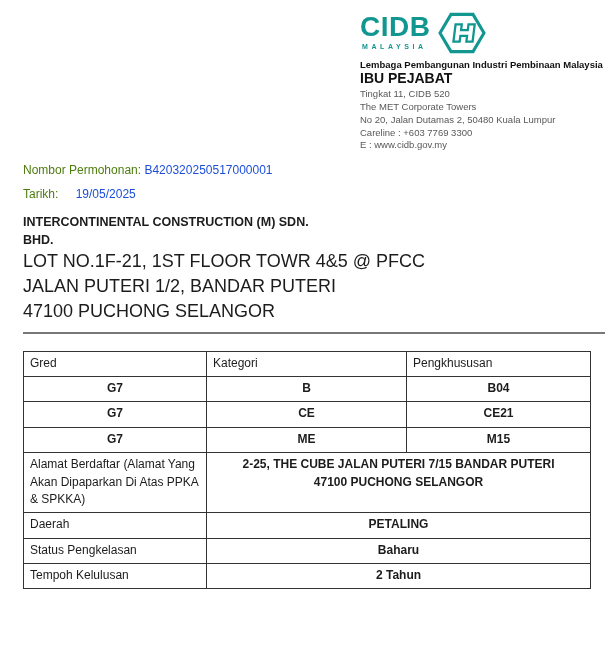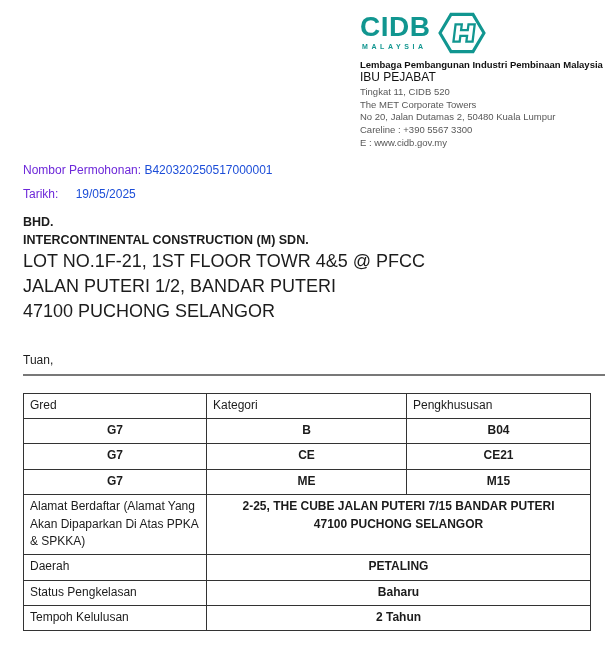--- a/index.html
+++ b/index.html
@@ -21,28 +21,28 @@
   .brand-name {
     font-size:28px; font-weight:bold; letter-spacing:0.5px;
     color:#119690; line-height:1;
   }
   .brand-country {
     font-size:7px; font-weight:bold; letter-spacing:3.6px;
     color:#119690; margin-top:2px; margin-left:2px;
   }
   .hex-icon { margin-top:-2px; }
   .org-name { font-size:9.5px; font-weight:bold; color:#111; margin-top:4px; white-space:nowrap; line-height:1.2; }
-  .office   { font-size:12px; font-weight:normal; color:#111; line-height:1.2; }
+  .office   { font-size:14px; font-weight:bold; color:#111; line-height:1.2; }
   .lh-address { margin-top:1px; }
   .lh-address div { font-size:9.5px; color:#585858; line-height:1.35; white-space:nowrap; }
 
   
   .content { position:absolute; left:23px; top:163px; width:572px; font-size:12px; }
   .meta-line { margin-bottom:10px; }
-  .meta-line .lbl { color:#6d28d9; }
+  .meta-line .lbl { color:#4d7c0f; }
   .meta-line .val { color:#1d4ed8; }
   .date-line .val { margin-left:14px; }
   .recipient { margin-top:13px; line-height:1.4; }
   .recipient-name { font-weight:bold; font-size:12.5px; }
   .recipient-address { font-size:18px; }
   .salutation { margin-top:28px; }
   .subject { margin-top:9px; font-weight:bold; font-size:12px; letter-spacing:0.1px; }
   .divider { margin-top:7px; width:582px; border-top:2px solid #787878; }
   .paragraph { margin-top:22px; line-height:1.62; width:574px; }
 
@@ -77,46 +77,45 @@
           <path d="M16 14 L22.5 14 L22.5 20 L29.5 20 L29.5 14 L36 14 L36 32 L29.5 32 L29.5 26 L22.5 26 L22.5 32 L16 32 Z" stroke="#119690" stroke-width="2.4" stroke-linejoin="miter"></path>
         </g>
       </svg>
     </div>
     <div class="org-name">Lembaga Pembangunan Industri Pembinaan Malaysia</div>
     <div class="office">IBU PEJABAT</div>
     <div class="lh-address">
       <div>Tingkat 11, CIDB 520</div>
       <div>The MET Corporate Towers</div>
       <div>No 20, Jalan Dutamas 2, 50480 Kuala Lumpur</div>
-      <div>Careline : +390 5567 3300</div>
+      <div>Careline : +603 7769 3300</div>
       <div>E : www.cidb.gov.my</div>
     </div>
   </div>
 
   <div class="content">
 
     <div class="meta-line">
       <span class="lbl">Nombor Permohonan:</span>
       <span class="val">B420320250517000001</span>
     </div>
 
     <div class="meta-line date-line">
       <span class="lbl">Tarikh:</span>
       <span class="val">19/05/2025</span>
     </div>
 
     <div class="recipient">
+      <div class="recipient-name">INTERCONTINENTAL CONSTRUCTION (M) SDN.</div>
       <div class="recipient-name">BHD.</div>
-      <div class="recipient-name">INTERCONTINENTAL CONSTRUCTION (M) SDN.</div>
       <div class="recipient-address">LOT NO.1F-21, 1ST FLOOR TOWR 4&amp;5 @ PFCC</div>
       <div class="recipient-address">JALAN PUTERI 1/2, BANDAR PUTERI</div>
       <div class="recipient-address">47100 PUCHONG SELANGOR</div>
     </div>
 
-    <div class="salutation">Tuan,</div>
 
 
     <div class="divider"></div>
 
 
     <table class="reg">
       <colgroup>
           <col style="width:183px">
           <col style="width:200px">
           <col style="width:184px">

